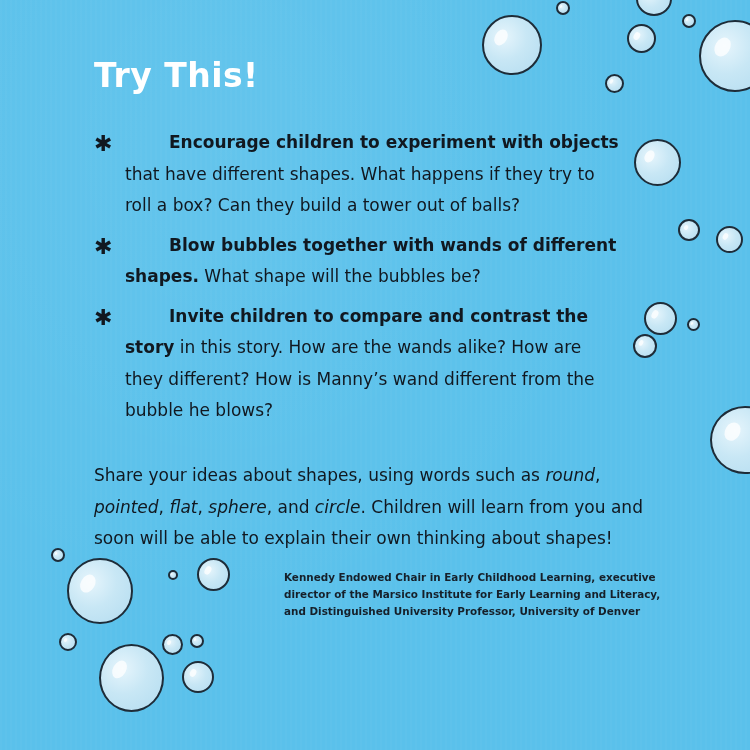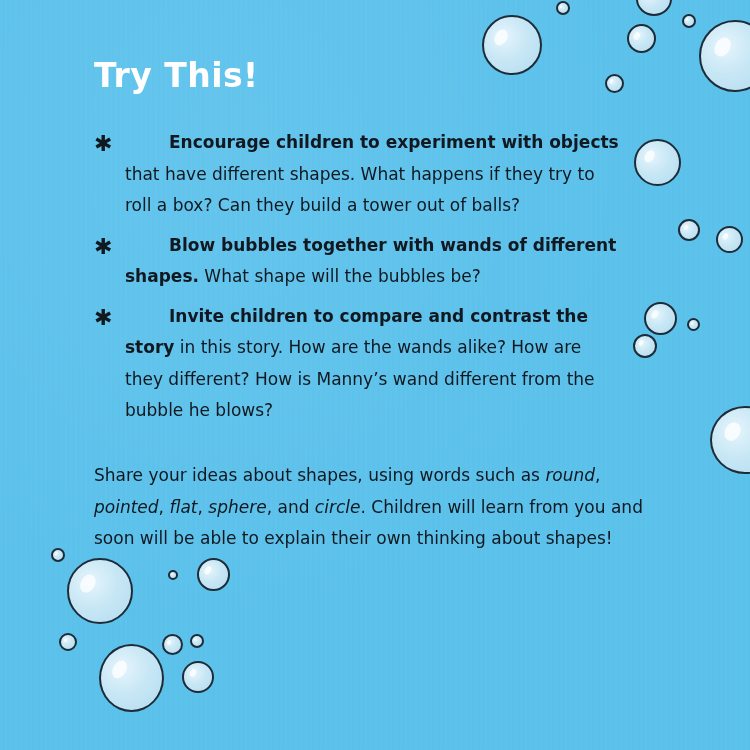--- a/index.html
+++ b/index.html
@@ -86,13 +86,14 @@
   </div>
   <div class="tip">
     <span class="star">✱</span>
     <b>Invite children to compare and contrast the story</b><span> in this story. How are the wands alike? How are they different? How is Manny’s wand different from the bubble he blows?</span>
   </div>
 </div>
 
 <div class="share"><span>Share your ideas about shapes, using words such as </span><i>round</i><span>, </span><i>pointed</i><span>, </span><i>flat</i><span>, </span><i>sphere</i><span>, and </span><i>circle</i><span>. Children will learn from you and soon will be able to explain their own thinking about shapes!</span></div>
 
 <div class="author">
+  <div class="author-bio">Kennedy Endowed Chair in Early Childhood Learning, executive director of the Marsico Institute for Early Learning and Literacy, and Distinguished University Professor, University of Denver</div>
 </div>
 
 </body></html>

